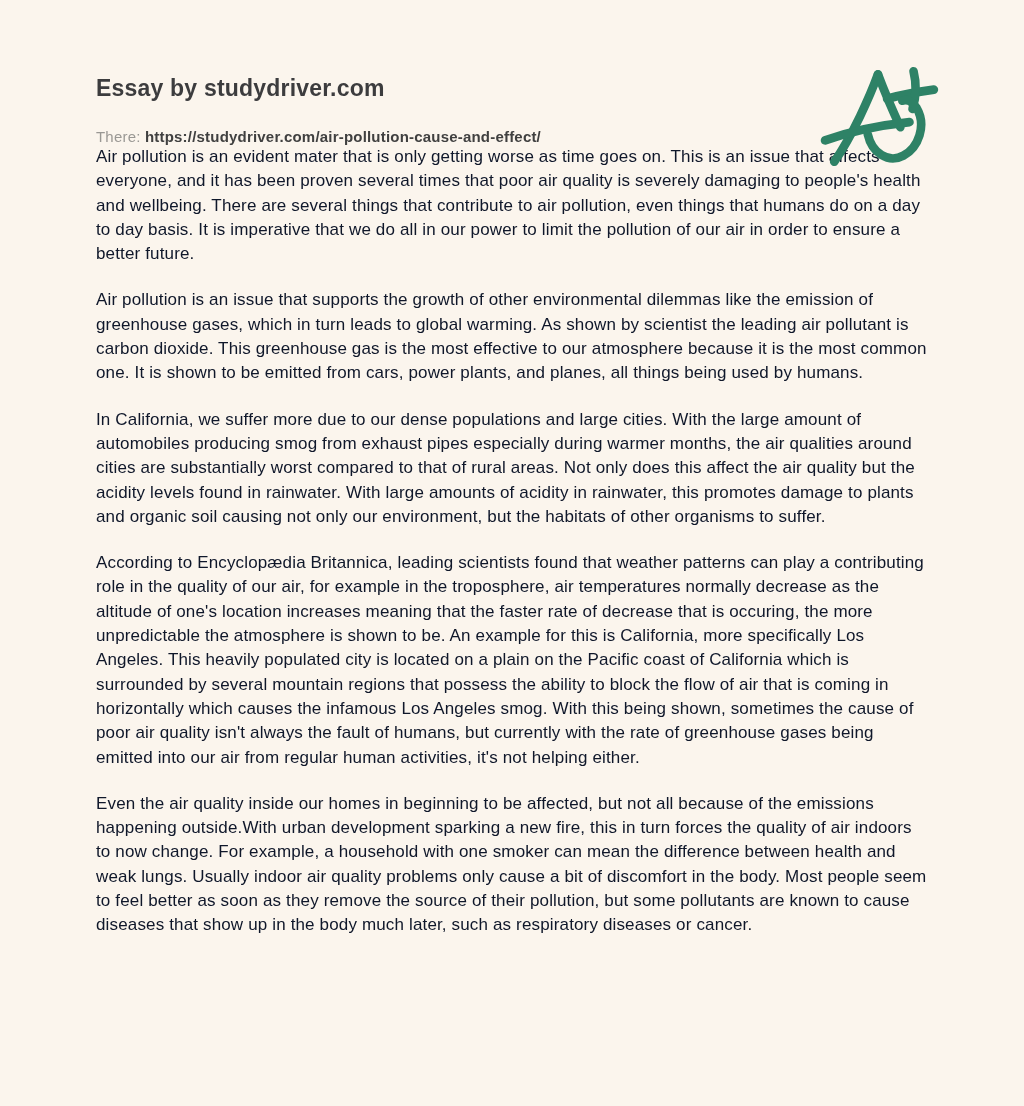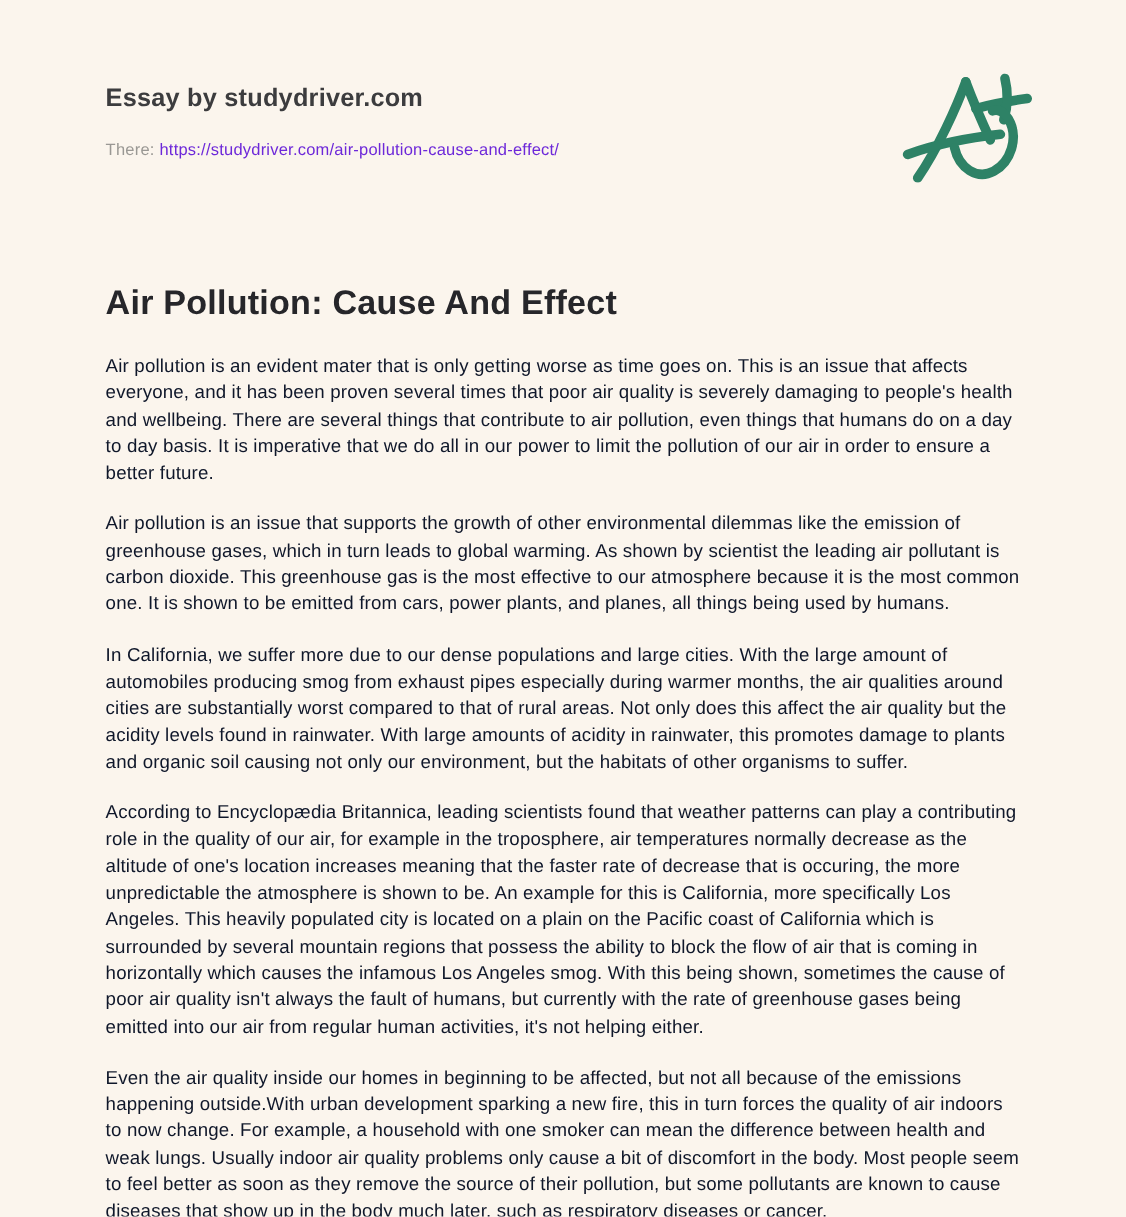--- a/index.html
+++ b/index.html
@@ -23,23 +23,24 @@
     color: #3c3c3e;
     letter-spacing: 0.2px;
     margin-bottom: 26px;
   }
   .source-row {
     font-size: 15px;
     color: #9a9894;
     letter-spacing: 0.2px;
   }
   .source-link {
-    color: #6d28d9;
+    color: #404040;
     text-decoration: none;
     cursor: pointer;
+    font-weight: bold;
   }
   .logo {
     position: absolute;
     top: 62px;
     right: 82px;
     width: 122px;
     height: 104px;
   }
   .essay-title {
     margin-top: 112px;
@@ -80,21 +81,20 @@
       <path d="M 5 76 C 30 67 60 61 88 58"></path>
 
       <path d="M 66 35 C 80 31 97 28 112 26"></path>
 
       <path d="M 92 8 C 95 20 95 32 91 45"></path>
 
       <path d="M 47 70 C 51 88 67 99 82 91 C 97 83 105 61 95 44 C 91 38 86 35 81 37"></path>
     </svg>
   </div>
 
-  <h1 class="essay-title">Air Pollution: Cause And Effect</h1>
 
   <div class="essay-body">
     <p>Air pollution is an evident mater that is only getting worse as time goes on. This is an issue that affects everyone, and it has been proven several times that poor air quality is severely damaging to people's health and wellbeing. There are several things that contribute to air pollution, even things that humans do on a day to day basis. It is imperative that we do all in our power to limit the pollution of our air in order to ensure a better future.</p>
     <p>Air pollution is an issue that supports the growth of other environmental dilemmas like the emission of greenhouse gases, which in turn leads to global warming. As shown by scientist the leading air pollutant is carbon dioxide. This greenhouse gas is the most effective to our atmosphere because it is the most common one. It is shown to be emitted from cars, power plants, and planes, all things being used by humans.</p>
     <p>In California, we suffer more due to our dense populations and large cities. With the large amount of automobiles producing smog from exhaust pipes especially during warmer months, the air qualities around cities are substantially worst compared to that of rural areas. Not only does this affect the air quality but the acidity levels found in rainwater. With large amounts of acidity in rainwater, this promotes damage to plants and organic soil causing not only our environment, but the habitats of other organisms to suffer.</p>
     <p>According to Encyclopædia Britannica, leading scientists found that weather patterns can play a contributing role in the quality of our air, for example in the troposphere, air temperatures normally decrease as the altitude of one's location increases meaning that the faster rate of decrease that is occuring, the more unpredictable the atmosphere is shown to be. An example for this is California, more specifically Los Angeles. This heavily populated city is located on a plain on the Pacific coast of California which is surrounded by several mountain regions that possess the ability to block the flow of air that is coming in horizontally which causes the infamous Los Angeles smog. With this being shown, sometimes the cause of poor air quality isn't always the fault of humans, but currently with the rate of greenhouse gases being emitted into our air from regular human activities, it's not helping either.</p>
     <p>Even the air quality inside our homes in beginning to be affected, but not all because of the emissions happening outside.With urban development sparking a new fire, this in turn forces the quality of air indoors to now change. For example, a household with one smoker can mean the difference between health and weak lungs. Usually indoor air quality problems only cause a bit of discomfort in the body. Most people seem to feel better as soon as they remove the source of their pollution, but some pollutants are known to cause diseases that show up in the body much later, such as respiratory diseases or cancer.</p>
 
   </div>
 

